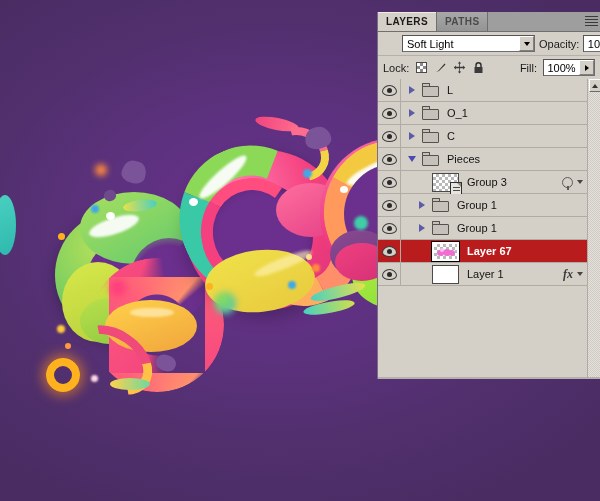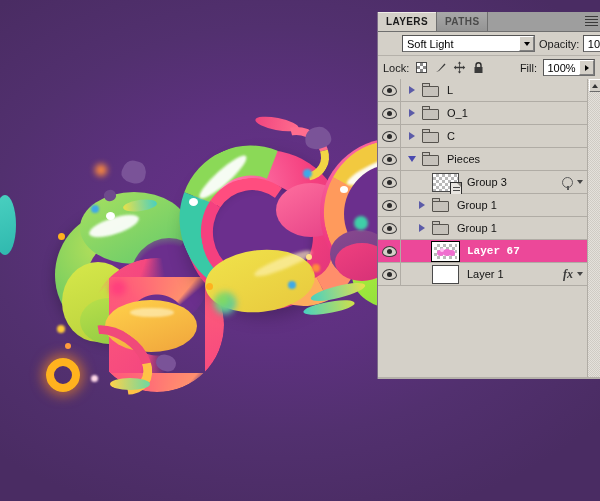--- a/index.html
+++ b/index.html
@@ -109,21 +109,21 @@
   #list{
     position:absolute;left:0;top:67px;width:222px;height:300px;
     background:#d4d0c8;overflow:hidden;
   }
   #rows{position:absolute;left:0;top:0;width:209px;}
   .lrow{
     position:relative;height:23px;display:flex;align-items:center;
     border-bottom:1px solid #b0aca5;box-sizing:border-box;
     background:#d4d0c8;
   }
-  .lrow.sel{background:#ec4899;font-family:Liberation Mono, monospace;}
+  .lrow.sel{background:#b91c1c;}
   .lrow.sel .lname{color:#fff;font-weight:bold;}
   .eyecell{
     width:22px;height:22px;flex:0 0 22px;
     display:flex;align-items:center;justify-content:center;
     border-right:1px solid #b0aca5;
   }
   .eye{
     width:15px;height:11px;border-radius:50% 50% 50% 50%/60% 60% 40% 40%;
     background:#d4d0c8;border:1.2px solid #3a3a3a;
     display:flex;align-items:center;justify-content:center;box-sizing:border-box;

